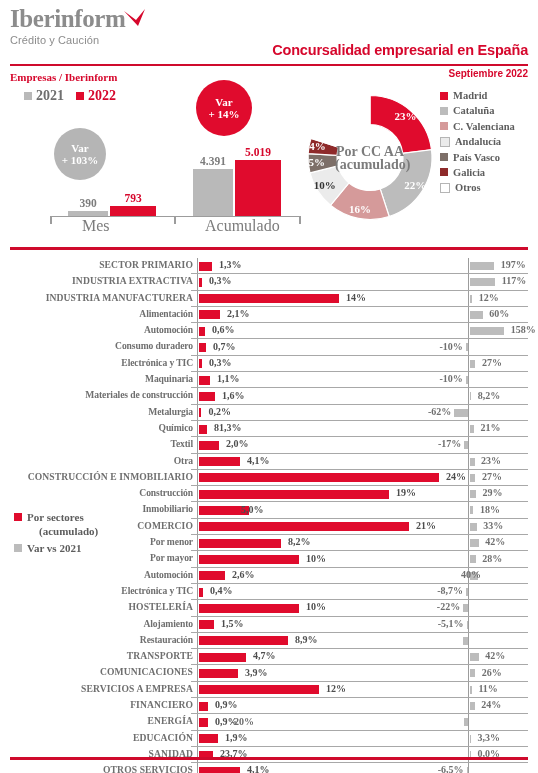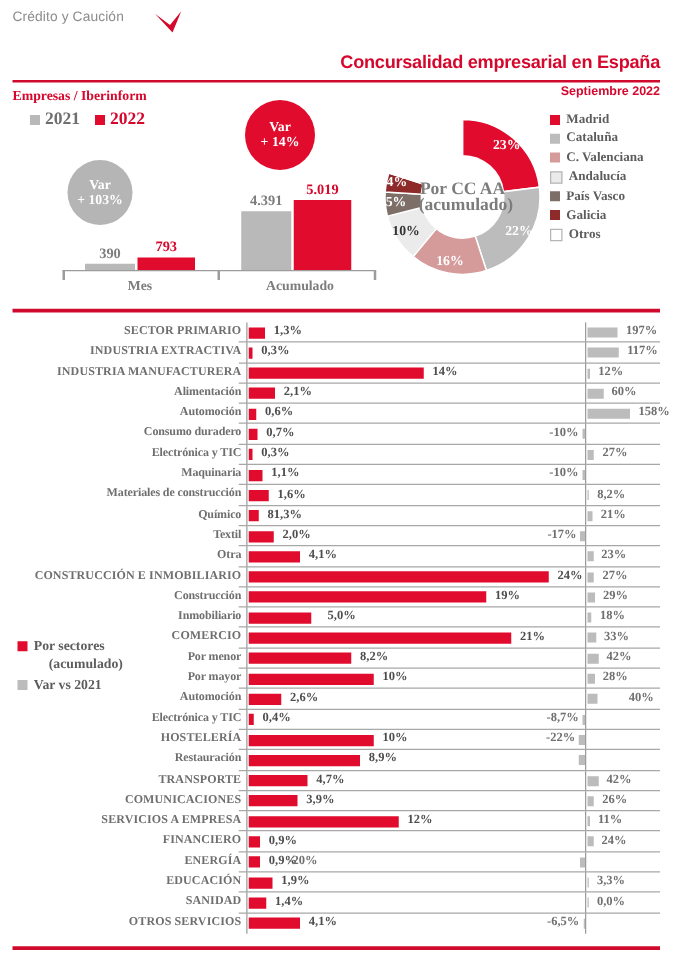--- a/index.html
+++ b/index.html
@@ -71,21 +71,21 @@
   .bar.gray{background:#b9b9b9;}
   .bar.red{background:#e00b2d;}
   .barval{
     position:absolute;font-family:"Liberation Serif",serif;font-weight:bold;
     font-size:11.5px;text-align:center;
   }
   .barval.gray{color:#7c7c7c;}
   .barval.red{color:#d6072c;}
   .grouplbl{
     position:absolute;bottom:0px;font-family:"Liberation Serif",serif;
-    font-weight:bold;font-size:11px;color:#7c7c7c;text-align:center;
+    font-weight:normal;font-size:16px;color:#7c7c7c;text-align:left;
   }
 
   
   .donut-wrap{position:absolute;left:305px;top:85px;width:130px;height:145px;}
   .donut-center{
     position:absolute;left:50%;top:50%;transform:translate(-50%,-50%);
     text-align:center;font-family:"Liberation Serif",serif;font-weight:bold;
     font-size:14px;color:#7c7c7c;line-height:13px;width:70px;
   }
   .dlabel{
@@ -131,20 +131,21 @@
     line-height:14px;
   }
   .bl-tx .l2{display:block;padding-left:12px;}
 </style>
 </head>
 <body>
 
 <div class="page">
 
   <div class="logo">
+    <div class="logo-word">Iberinform</div>
     <div class="logo-sub">Crédito y Caución</div>
     <svg class="logo-tick" viewBox="0 0 24 18">
       <path d="M1 2 L13 11 L22 0 L15 17 Z" fill="#d6072c"></path>
     </svg>
   </div>
 
   <div class="main-title">Concursalidad empresarial en España</div>
   <div class="rule-top"></div>
   <div class="subtitle-date">Septiembre 2022</div>
 
@@ -333,20 +334,30 @@
         <div class="slabel">Materiales de construcción</div>
         <div class="axis-left"></div>
         <div class="lbar" style="width: 16px;"></div>
         <div class="lval" style="left: 222px;">1,6%</div>
         <div class="axis-right"></div>
         <div class="rbar" style="width: 1.804px; left: 469.5px;"></div>
         <div class="rval" style="left: 477.804px;">8,2%</div>
         <div class="rowline"></div>
       </div>
       <div class="srow">
+        <div class="slabel">Metalurgia</div>
+        <div class="axis-left"></div>
+        <div class="lbar" style="width: 2.5px;"></div>
+        <div class="lval" style="left: 208.5px;">0,2%</div>
+        <div class="axis-right"></div>
+        <div class="rbar" style="width: 13.64px; left: 454.36px;"></div>
+        <div class="rval" style="left: 0px; width: 451.36px; text-align: right;">-62%</div>
+        <div class="rowline"></div>
+      </div>
+      <div class="srow">
         <div class="slabel">Químico</div>
         <div class="axis-left"></div>
         <div class="lbar" style="width: 8px;"></div>
         <div class="lval" style="left: 214px;">81,3%</div>
         <div class="axis-right"></div>
         <div class="rbar" style="width: 4.62px; left: 469.5px;"></div>
         <div class="rval" style="left: 480.62px;">21%</div>
         <div class="rowline"></div>
       </div>
       <div class="srow">
@@ -386,21 +397,21 @@
         <div class="lval" style="left: 396px;">19%</div>
         <div class="axis-right"></div>
         <div class="rbar" style="width: 6.38px; left: 469.5px;"></div>
         <div class="rval" style="left: 482.38px;">29%</div>
         <div class="rowline"></div>
       </div>
       <div class="srow">
         <div class="slabel">Inmobiliario</div>
         <div class="axis-left"></div>
         <div class="lbar" style="width: 50px;"></div>
-        <div class="lval" style="left: 262px;">5,0%</div>
+        <div class="lval" style="left: 241px;">5,0%</div>
         <div class="axis-right"></div>
         <div class="rbar" style="width: 3.96px; left: 469.5px;"></div>
         <div class="rval" style="left: 479.96px;">18%</div>
         <div class="rowline"></div>
       </div>
       <div class="srow">
         <div class="slabel caps">COMERCIO</div>
         <div class="axis-left"></div>
         <div class="lbar" style="width: 210px;"></div>
         <div class="lval" style="left: 416px;">21%</div>
@@ -429,21 +440,21 @@
         <div class="rval" style="left: 482.16px;">28%</div>
         <div class="rowline"></div>
       </div>
       <div class="srow">
         <div class="slabel">Automoción</div>
         <div class="axis-left"></div>
         <div class="lbar" style="width: 26px;"></div>
         <div class="lval" style="left: 232px;">2,6%</div>
         <div class="axis-right"></div>
         <div class="rbar" style="width: 8.8px; left: 469.5px;"></div>
-        <div class="rval" style="left: 503px;">40%</div>
+        <div class="rval" style="left: 461px;">40%</div>
         <div class="rowline"></div>
       </div>
       <div class="srow">
         <div class="slabel">Electrónica y TIC</div>
         <div class="axis-left"></div>
         <div class="lbar" style="width: 4px;"></div>
         <div class="lval" style="left: 210px;">0,4%</div>
         <div class="axis-right"></div>
         <div class="rbar" style="width: 1.914px; left: 466.086px;"></div>
         <div class="rval" style="left: 0px; width: 463.086px; text-align: right;">-8,7%</div>
@@ -453,20 +464,30 @@
         <div class="slabel caps">HOSTELERÍA</div>
         <div class="axis-left"></div>
         <div class="lbar" style="width: 100px;"></div>
         <div class="lval" style="left: 306px;">10%</div>
         <div class="axis-right"></div>
         <div class="rbar" style="width: 4.84px; left: 463.16px;"></div>
         <div class="rval" style="left: 0px; width: 460.16px; text-align: right;">-22%</div>
         <div class="rowline"></div>
       </div>
       <div class="srow">
+        <div class="slabel">Alojamiento</div>
+        <div class="axis-left"></div>
+        <div class="lbar" style="width: 15px;"></div>
+        <div class="lval" style="left: 221px;">1,5%</div>
+        <div class="axis-right"></div>
+        <div class="rbar" style="width: 1.5px; left: 466.5px;"></div>
+        <div class="rval" style="left: 0px; width: 463.5px; text-align: right;">-5,1%</div>
+        <div class="rowline"></div>
+      </div>
+      <div class="srow">
         <div class="slabel">Restauración</div>
         <div class="axis-left"></div>
         <div class="lbar" style="width: 89px;"></div>
         <div class="lval" style="left: 295px;">8,9%</div>
         <div class="axis-right"></div>
         <div class="rbar" style="width: 5.28px; left: 462.72px;"></div>
         <div class="rowline"></div>
       </div>
       <div class="srow">
         <div class="slabel caps">TRANSPORTE</div>
@@ -525,21 +546,21 @@
         <div class="lval" style="left: 225px;">1,9%</div>
         <div class="axis-right"></div>
         <div class="rbar" style="width: 1.5px; left: 469.5px;"></div>
         <div class="rval" style="left: 477.5px;">3,3%</div>
         <div class="rowline"></div>
       </div>
       <div class="srow">
         <div class="slabel caps">SANIDAD</div>
         <div class="axis-left"></div>
         <div class="lbar" style="width: 14px;"></div>
-        <div class="lval" style="left: 220px;">1,4%</div>
+        <div class="lval" style="left: 220px;">23,7%</div>
         <div class="axis-right"></div>
         <div class="rbar" style="width: 1.5px; left: 469.5px;"></div>
         <div class="rval" style="left: 477.5px;">0,0%</div>
         <div class="rowline"></div>
       </div>
       <div class="srow">
         <div class="slabel caps">OTROS SERVICIOS</div>
         <div class="axis-left"></div>
         <div class="lbar" style="width: 41px;"></div>
         <div class="lval" style="left: 247px;">4,1%</div>

